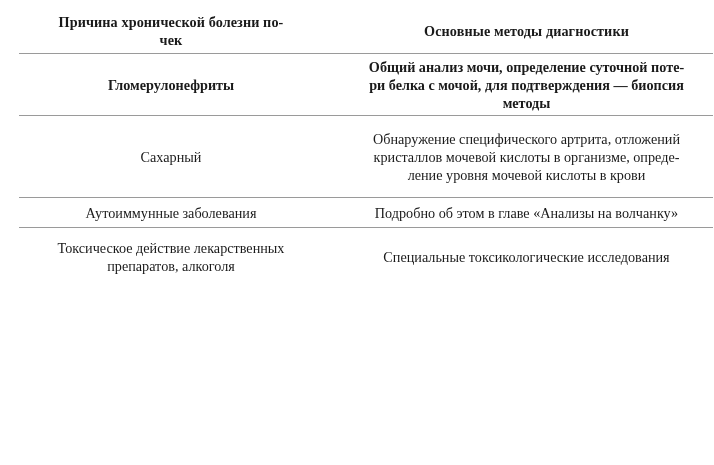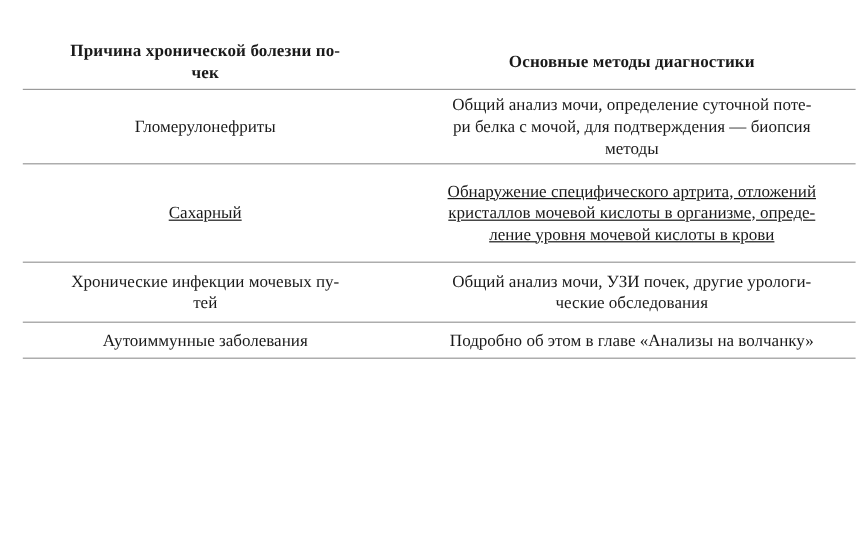--- a/index.html
+++ b/index.html
@@ -11,21 +11,21 @@
       width: 714px;
       height: 465px;
       position: relative;
       overflow: hidden;
       font-family: "DejaVu Serif", "Liberation Serif", serif;
       color: #1a1a1a;
     }
     .tbl {
       position: absolute;
       left: 19px;
-      top: 29px;
+      top: 8px;
       width: 694px;
       border-collapse: collapse;
       font-size: 14.2px;
       line-height: 18px;
       font-family: "Liberation Serif", "DejaVu Serif", serif;
     }
     .tbl th, .tbl td {
       padding: 0;
       vertical-align: middle;
     }
@@ -44,22 +44,22 @@
       text-align: center;
       padding-left: 17px !important;
       padding-right: 2px !important;
     }
     .row-head th { height: 45px; }
     .tbl tr.line > td, .tbl tr.line > th {
       border-bottom: 1.5px solid #9a9a9a;
     }
     .r1 td { height: 34px; }
     .r2 td { height: 62px; }
-    .r3 td { height: 61px; }
-    .r4 td { height: 81px; text-decoration: underline; }
+    .r3 td { height: 61px; font-weight: bold; }
+    .r4 td { height: 81px; }
     .r5 td { height: 49px; }
     .r6 td { height: 29px; font-family: Liberation Serif, serif; }
     .r7 td { height: 58px; }
   </style>
 </head>
 <body>
 
 <table class="tbl">
   <thead>
     <tr class="row-head line">
@@ -84,32 +84,31 @@
     <tr class="r4 line">
       <td class="col-cause">
         <div>Сахарный</div>
       </td>
       <td class="col-method">
         <div>Обнаружение специфического артрита, отложений</div>
         <div>кристаллов мочевой кислоты в организме, опреде-</div>
         <div>ление уровня мочевой кислоты в крови</div>
       </td>
     </tr>
-    <tr class="r5 line">
-      <td class="col-cause">
-        <div>Хронические инфекции мочевых пу-</div>
-        <div>тей</div>
-      </td>
-      <td class="col-method">
-        <div>Общий анализ мочи, УЗИ почек, другие урологи-</div>
-        <div>ческие обследования</div>
-      </td>
-    </tr>
     <tr class="r6 line">
       <td class="col-cause">
         <div>Аутоиммунные заболевания</div>
       </td>
       <td class="col-method">
         <div>Подробно об этом в главе «Анализы на волчанку»</div>
       </td>
     </tr>
+    <tr class="r7">
+      <td class="col-cause">
+        <div>Токсическое действие лекарственных</div>
+        <div>препаратов, алкоголя</div>
+      </td>
+      <td class="col-method">
+        <div>Специальные токсикологические исследования</div>
+      </td>
+    </tr>
   </tbody>
 </table>
 
 </body></html>

